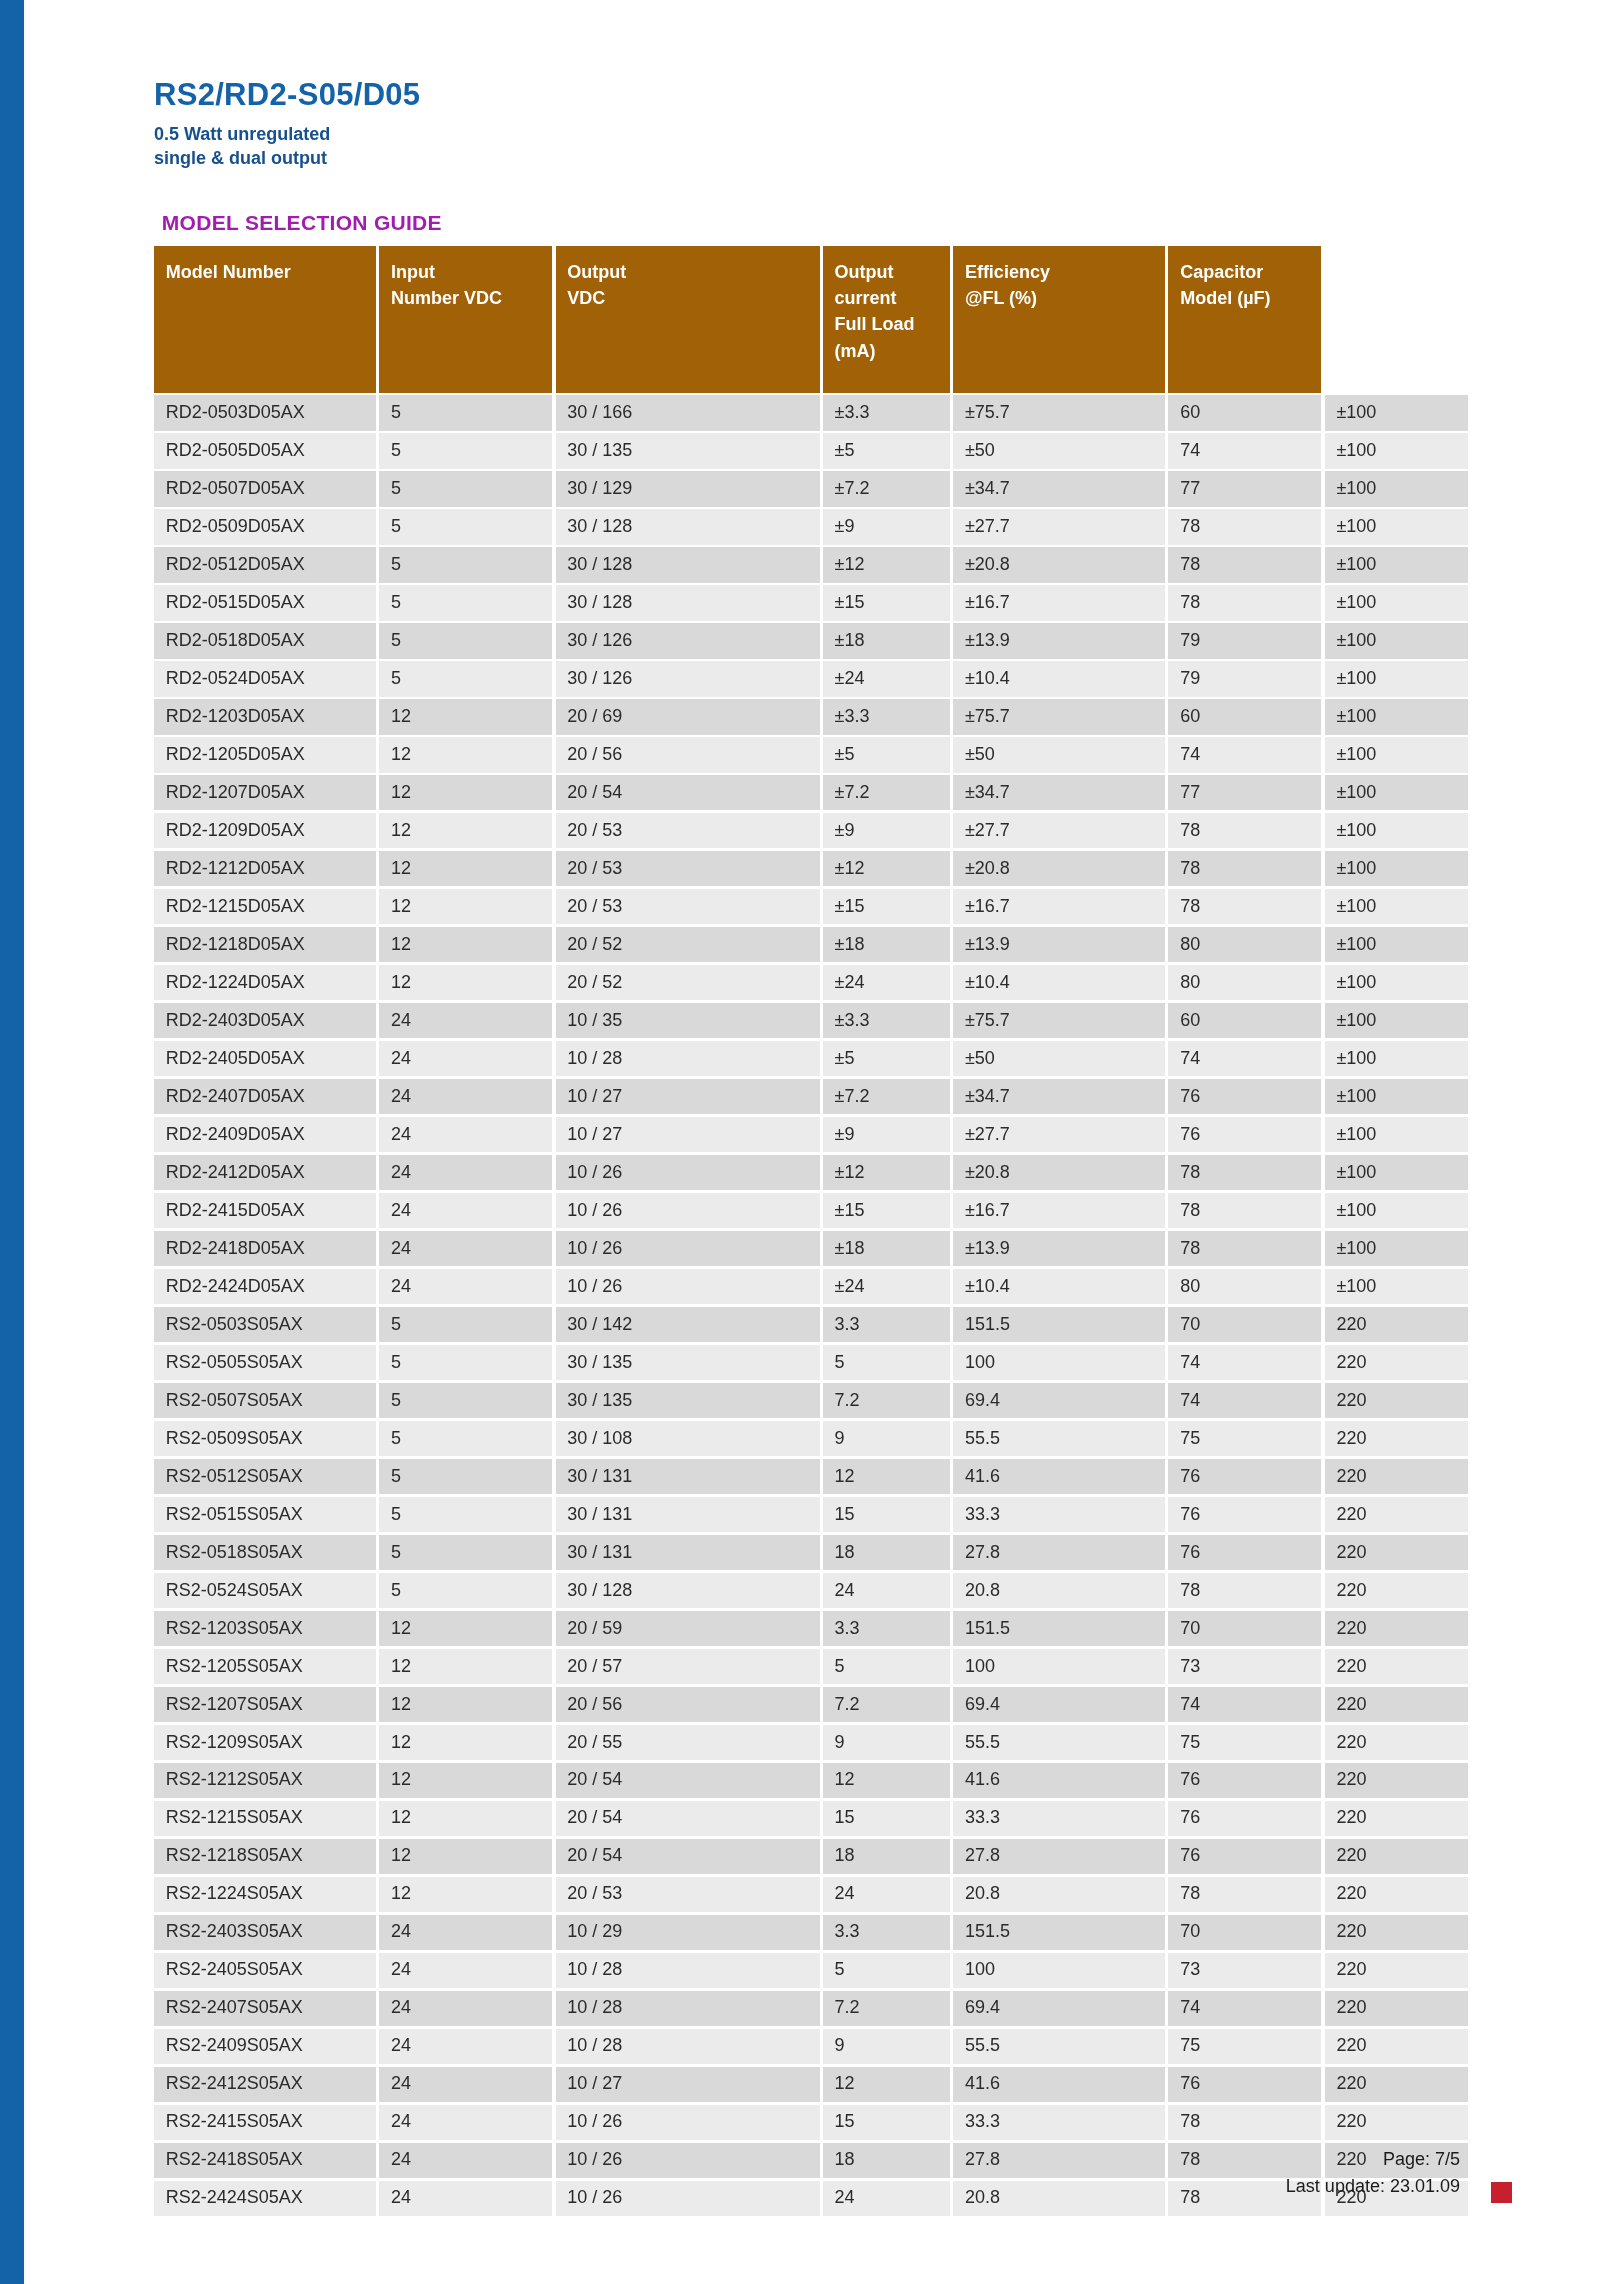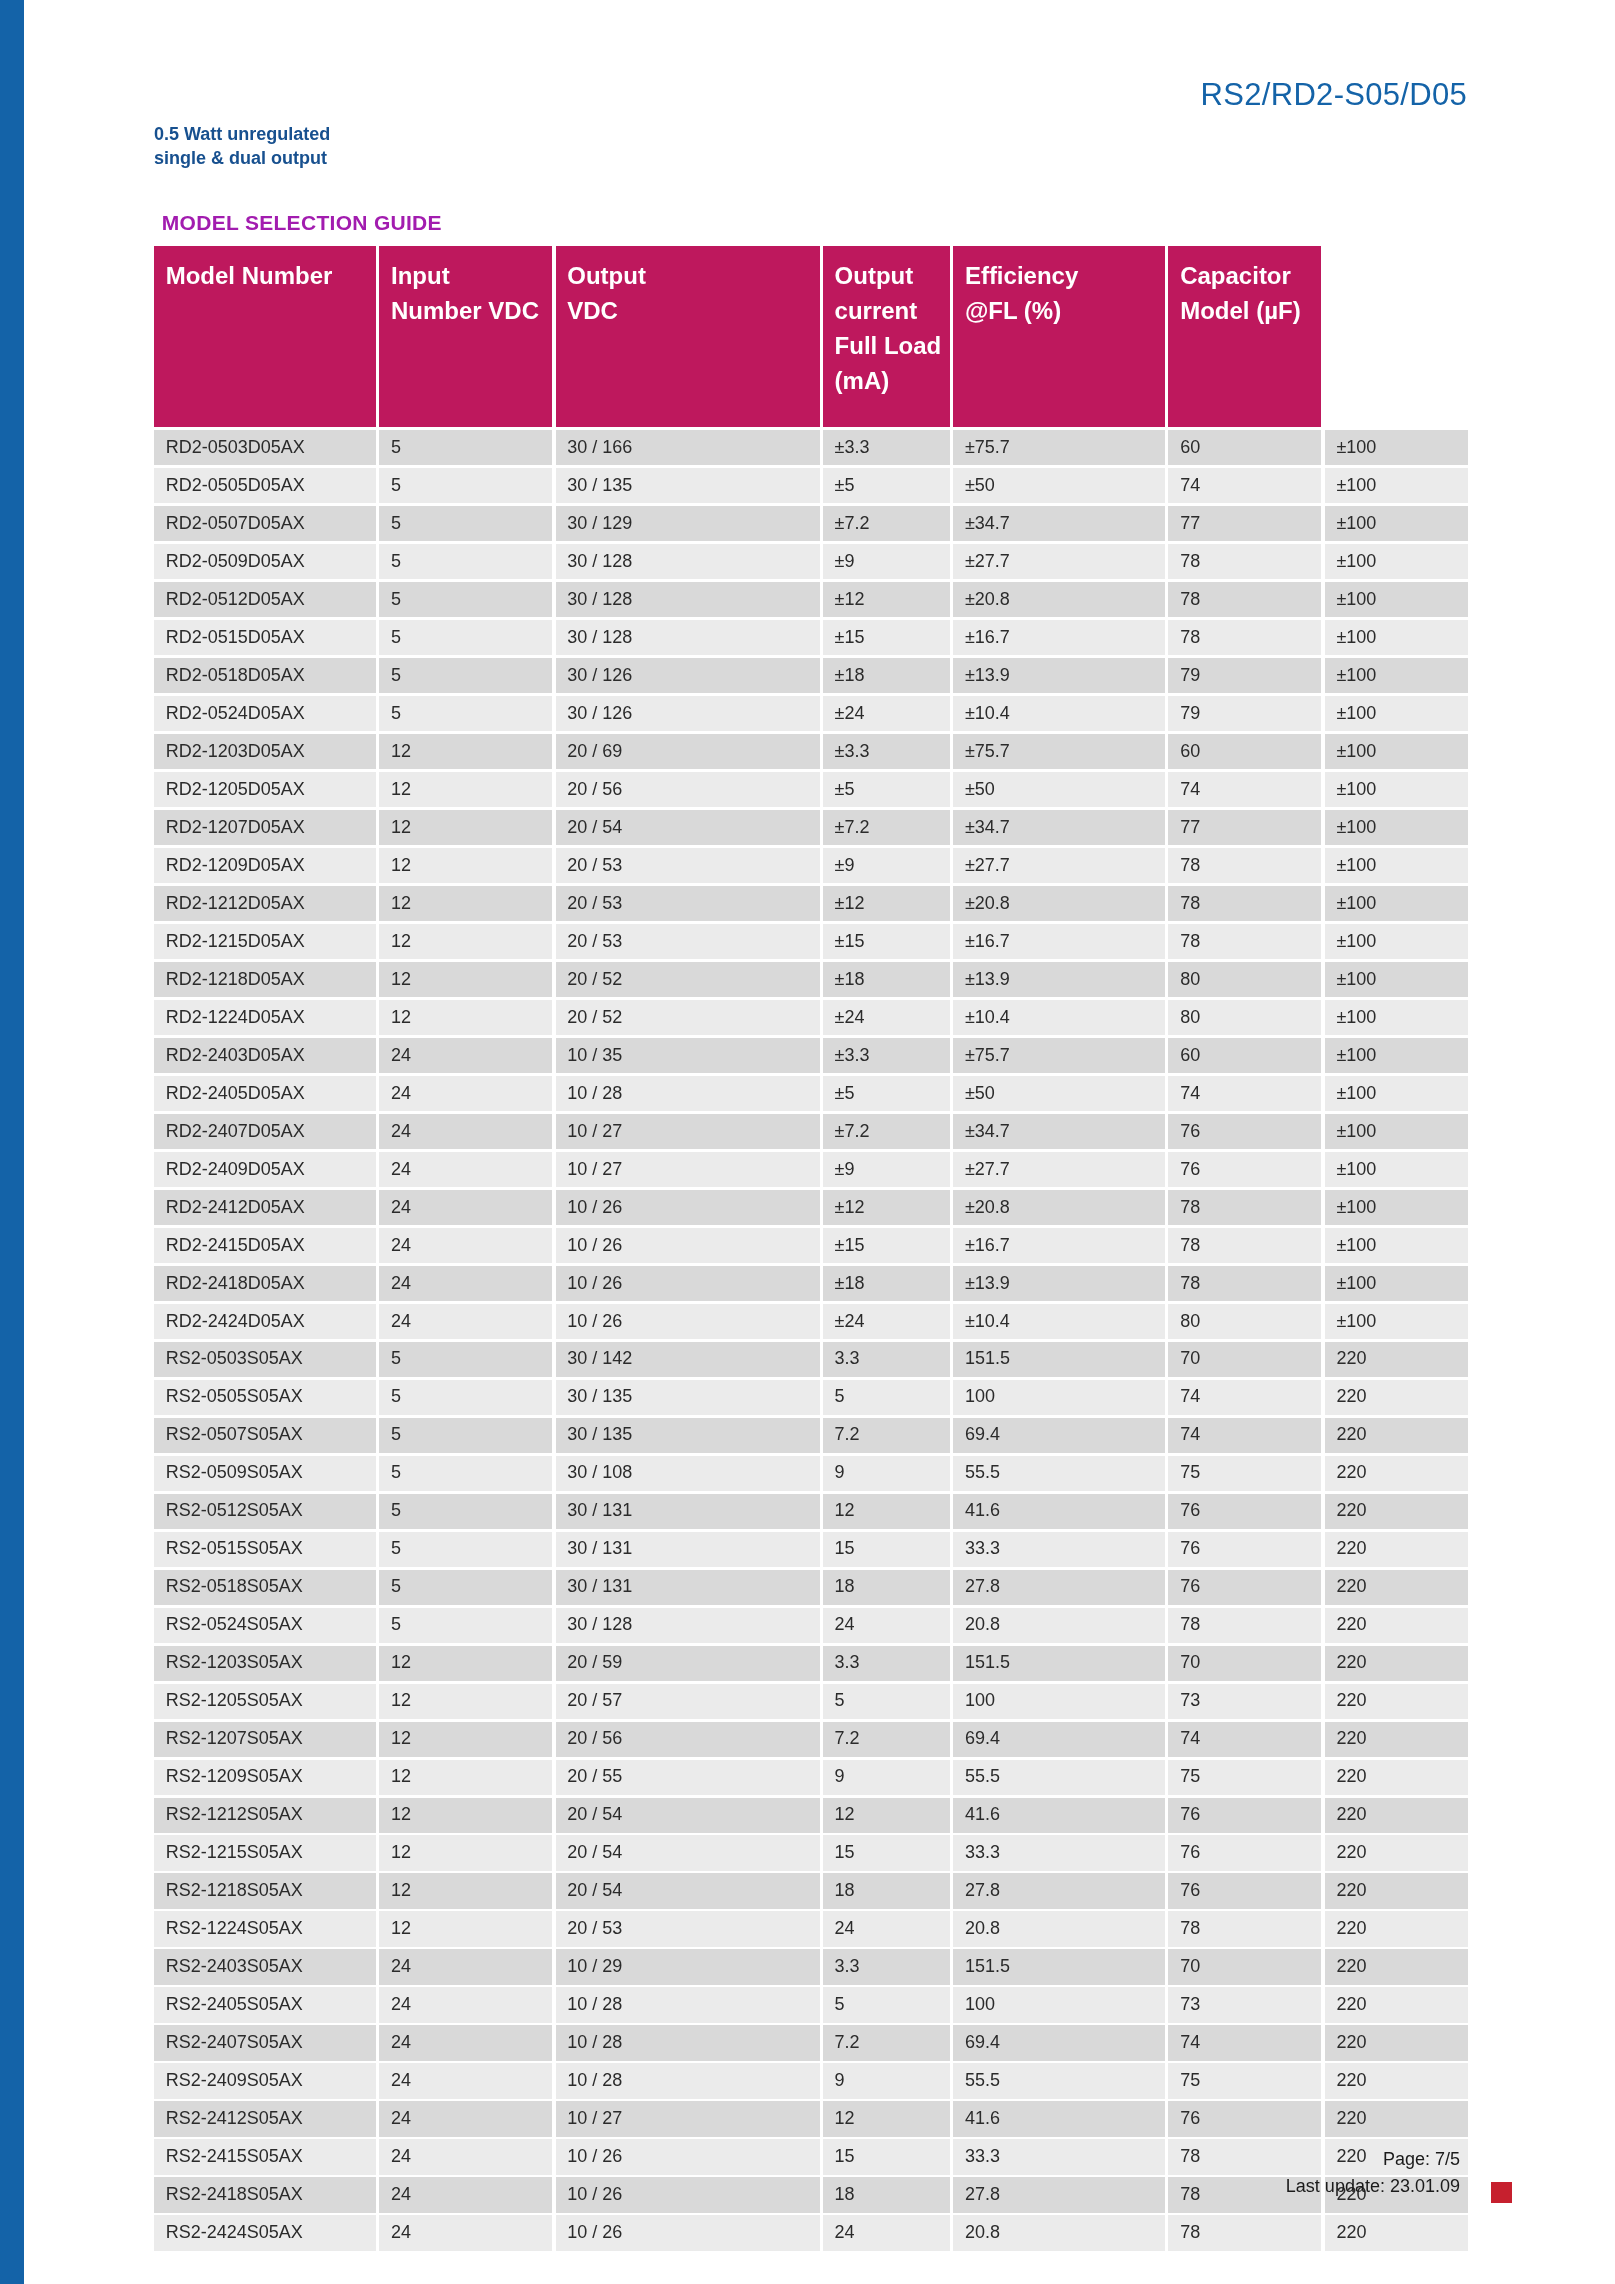--- a/index.html
+++ b/index.html
@@ -3,32 +3,32 @@
 <meta charset="utf-8">
 <style>
   html,body{margin:0;padding:0;}
   body{
     width:1616px;height:2284px;background:#ffffff;position:relative;
     font-family:"Liberation Sans",sans-serif;
     -webkit-font-smoothing:antialiased;
   }
   .side-bar{position:absolute;left:0;top:0;width:23.5px;height:2284px;background:#1463a8;}
   .content{position:absolute;left:154px;top:77px;width:1313px;}
-  .doc-title{color:#1463a8;font-size:31px;font-weight:normal;margin:0 0 9px 0;letter-spacing:0.3px;text-align:right;}
+  .doc-title{color:#1463a8;font-size:31px;font-weight:bold;margin:0 0 9px 0;letter-spacing:0.3px;}
   .doc-subtitle{color:#17508f;font-size:18px;font-weight:bold;line-height:1.35;margin:0;}
   .section-title{color:#a21caf;font-size:21px;font-weight:bold;margin:40px 0 11.7px 7.8px;letter-spacing:0.3px;}
   .table{width:1313px;}
   .trow,.thead{
     display:grid;
     grid-template-columns:222px 173px 264px 127px 212px 153px 143px;
     column-gap:3.3px;
     margin-bottom:2.6px;
   }
   .thead .hcell{
-    background:#be185d;color:#ffffff;font-weight:bold;font-size:24px;
+    background:#a16207;color:#ffffff;font-weight:bold;font-size:18px;
     padding:13px 3.9px 29px 11.7px;line-height:1.45;
   }
   .tcell{
     font-size:18px;color:#2b2b2b;padding:7.8px 3.9px 7.8px 11.7px;line-height:1.1;
     white-space:nowrap;overflow:hidden;
   }
   .trow.dark .tcell{background:#d9d9d9;}
   .trow.light .tcell{background:#ebebeb;}
   .footer{
     position:absolute;top:2146px;left:154px;width:1306px;text-align:right;

